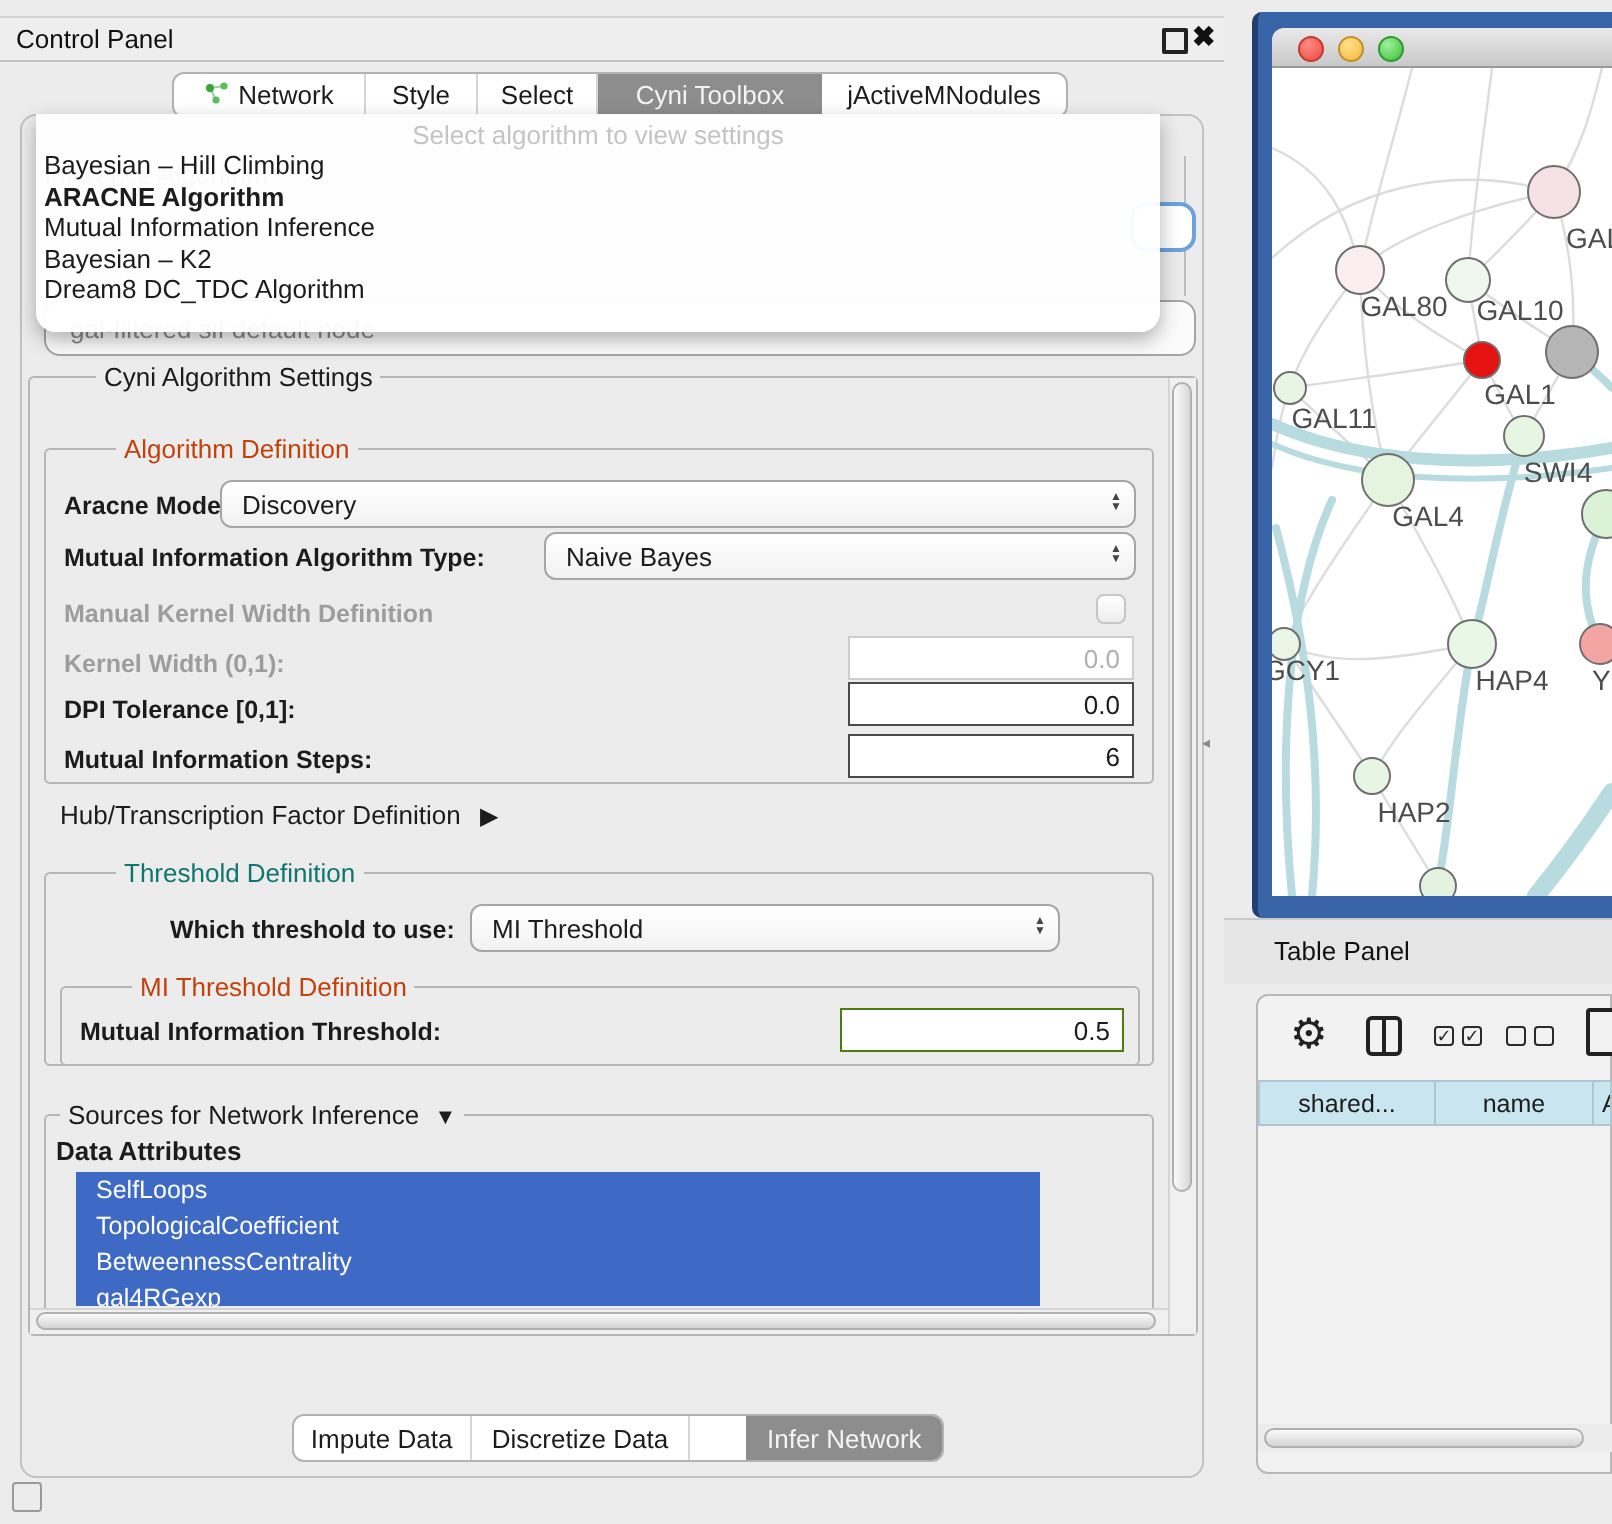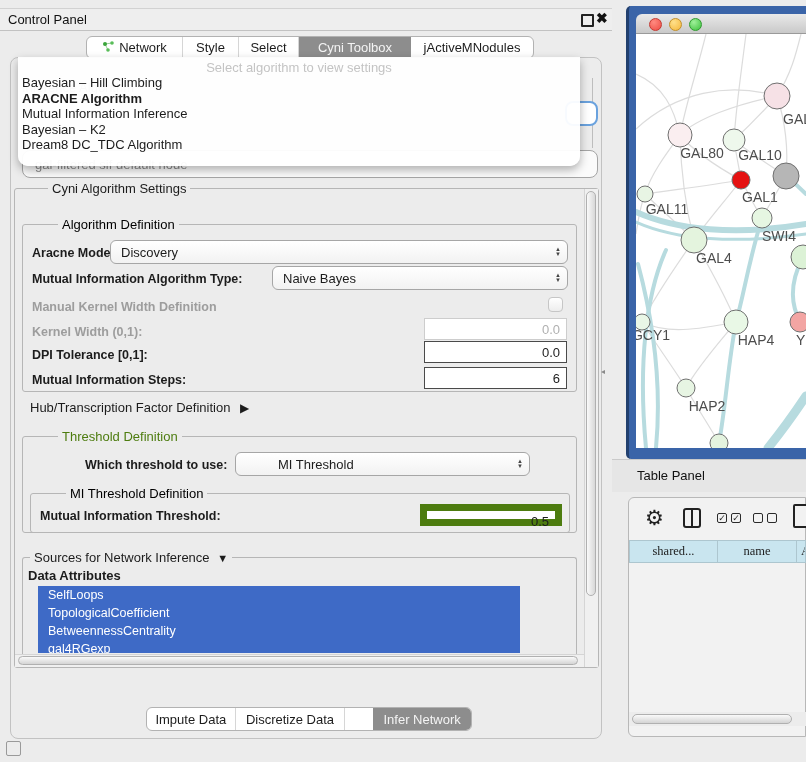--- a/index.html
+++ b/index.html
@@ -16,21 +16,21 @@
   .tabstrip{left:86px;top:36px;width:448px;height:23px;background:#fff;border:1px solid #b2b2b2;
             border-radius:6px;display:flex;box-sizing:border-box;overflow:hidden;}
   .tab{display:flex;align-items:center;justify-content:center;font-size:13px;height:100%;
        border-right:1px solid #d6d6d6;box-sizing:border-box;gap:4px;}
   .tab.sel{background:#8d8d8d;color:#f4f4f4;border-right:none;}
   .tab:last-child{border-right:none;}
   .content-border{left:10px;top:57px;width:592px;height:682px;border:1px solid #c2c2c2;
                   border-radius:8px;background:#ececec;box-sizing:border-box;}
   .grp{position:absolute;border:1px solid #b6b6b6;border-radius:3px;box-sizing:border-box;}
   .grp-t{position:absolute;font-size:13px;background:#ececec;padding:0 4px;white-space:nowrap;margin-left:28px;}
-  .blue{color:#000000;} .green{color:#4d7c0f;}
+  .blue{color:#c2410c;} .green{color:#0f766e;}
   .lbl{position:absolute;font-size:12.5px;font-weight:700;color:#1c1c1c;white-space:nowrap;}
   .lbl.dis{color:#9d9d9d;}
   .combo{position:absolute;background:linear-gradient(#ffffff,#f2f2f2);border:1px solid #a6a6a6;
          border-radius:6px;font-size:13px;display:flex;align-items:center;box-sizing:border-box;}
   .combo .val{padding-left:10px;flex:1;white-space:nowrap;overflow:hidden;}
   .combo .spin{width:18px;display:flex;flex-direction:column;align-items:center;justify-content:center;
                color:#444;font-size:6px;line-height:5px;}
   .field{position:absolute;background:#fff;border:1px solid #4a4a4a;text-align:right;font-size:13px;
          padding:3px 6px 0 0;box-sizing:border-box;}
   .field.dis{border:1px solid #cdcdcd;color:#b0b0b0;}
@@ -64,21 +64,21 @@
   .tp-title{position:absolute;left:25px;top:8px;font-size:13px;color:#111;}
   .tablebox{left:628px;top:497px;width:178px;height:240px;background:#f2f2f2;border:1px solid #b8b8b8;
             border-radius:6px 0 0 6px;box-sizing:border-box;}
   .gear{position:absolute;font-size:21px;color:#222;line-height:21px;}
   .colic{position:absolute;width:18px;height:20px;border:2px solid #222;border-radius:3px;box-sizing:border-box;}
   .colic:before{content:"";position:absolute;left:6px;top:0;width:2px;height:16px;background:#222;}
   .cbx{position:absolute;width:10px;height:10px;border:1.5px solid #2a2a2a;border-radius:2px;
        font-size:9px;line-height:9px;text-align:center;color:#2a2a2a;box-sizing:border-box;}
   .docic{position:absolute;width:20px;height:24px;border:2px solid #222;border-radius:2px;box-sizing:border-box;background:#f2f2f2;}
   .thead{position:absolute;height:23px;background:#c9e5ef;border:1px solid #adc6cf;box-sizing:border-box;
-         font-size:12.5px;display:flex;align-items:center;justify-content:center;font-family:Liberation Serif, serif;}
+         font-size:12.5px;display:flex;align-items:center;justify-content:center;}
   .ghost{position:absolute;color:#8a8a8a;font-size:13px;white-space:nowrap;}
 </style>
 </head>
 <body>
 
 <div class="stage">
 
   <div class="abs titlebar">
     <div class="t">Control Panel</div>
     <div class="float-ic"></div>
@@ -165,32 +165,32 @@
 
   <div class="abs nw" style="left:30px;top:400px;font-size:13px;">
     <span>Hub/Transcription Factor Definition</span>
     <span style="font-size:12px;padding-left:6px;">▶</span>
   </div>
 
   <div class="grp" style="left:22px;top:436px;width:555px;height:97px;"></div>
   <div class="grp-t green" style="left:30px;top:429px;">Threshold Definition</div>
 
   <div class="lbl" style="left:85px;top:458px;">Which threshold to use:</div>
-  <div class="combo" style="left:235px;top:452px;width:295px;height:24px;padding-left:32px;">
+  <div class="combo" style="left:235px;top:452px;width:295px;height:24px;">
     <span class="val">MI Threshold</span>
     <span class="spin">
         <span>▲</span>
         <span>▼</span>
       </span>
   </div>
 
   <div class="grp" style="left:30px;top:493px;width:540px;height:40px;"></div>
   <div class="grp-t blue" style="left:38px;top:486px;">MI Threshold Definition</div>
   <div class="lbl" style="left:40px;top:509px;">Mutual Information Threshold:</div>
-  <div class="field" style="left:420px;top:504px;width:142px;height:22px;border:7px solid #4d7c0f;">0.5</div>
+  <div class="field" style="left:420px;top:504px;width:142px;height:22px;border:1px solid #4d7c0f;">0.5</div>
 
   <div class="grp" style="left:22px;top:557px;width:555px;height:97px;border-bottom:none;border-radius:3px 3px 0 0;"></div>
   <div class="abs nw" style="left:30px;top:550px;font-size:13px;background:#ececec;padding:0 4px;">
     <span>Sources for Network Inference</span>
     <span style="font-size:11px;padding-left:4px;">▼</span>
   </div>
   <div class="lbl" style="left:28px;top:568px;font-size:13px;">Data Attributes</div>
 
   <div class="attr-list">
     <div class="attr-row">SelfLoops</div>

